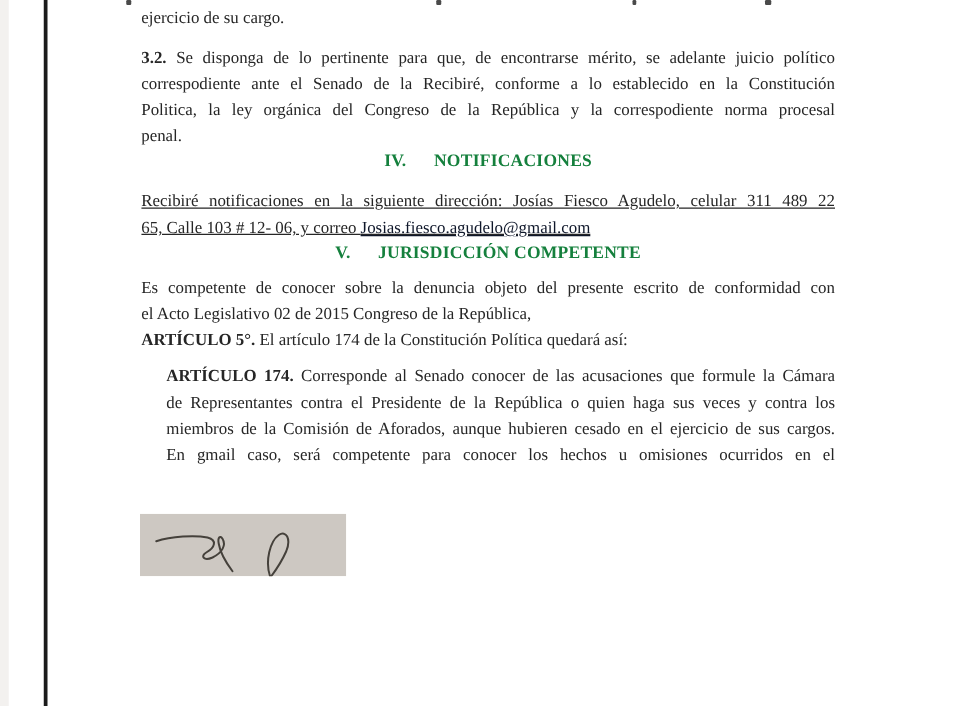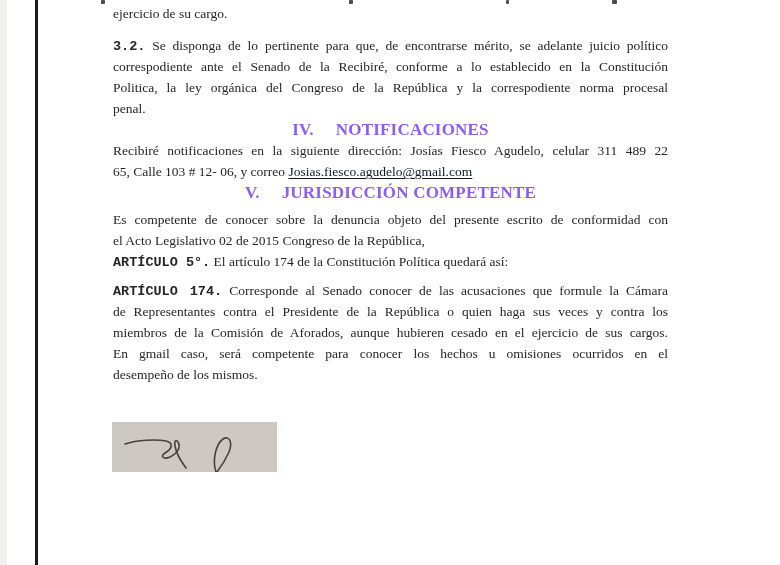--- a/index.html
+++ b/index.html
@@ -22,35 +22,35 @@
   .content{
     position:absolute;left:113px;top:0;width:555px;
     font-size:13.5px;
   }
   .jline,.lline{
     height:21px;line-height:21px;overflow:hidden;
     white-space:normal;
   }
   .jline{text-align:justify;text-align-last:justify;-moz-text-align-last:justify;}
   .lline{text-align:left;}
-  .b{font-weight:bold;font-family:Liberation Mono, monospace;}
+  .b{font-weight:bold;}
   .para{margin:0;}
   .p-intro{margin-top:3px;}
   .p-32{margin-top:11px;}
   .h-iv{margin-top:23px;}
-  .p-notif{}
+  .p-notif{margin-top:10px;text-decoration:underline;}
   .h-v{margin-top:40px;}
   .p-comp{margin-top:6px;}
   .p-art5{}
-  .p-art174{margin-top:8px;}
+  .p-art174{margin-top:8px;margin-left:20px;}
   .p-closing{margin-top:5px;}
   .heading{
     height:21px;line-height:21px;
-    text-align:center;font-weight:bold;font-size:17px;
-    letter-spacing:0.2px;margin:0;color:#8b5cf6;
+    text-align:center;font-weight:bold;font-size:14px;
+    letter-spacing:0.2px;margin:0;color:#15803d;
   }
   .htab{display:inline-block;width:22px;}
   .email{
     text-decoration:underline;
     text-underline-offset:2px;
     cursor:pointer;
   }
   .signature{
     margin-top:37px;margin-left:-1px;
     width:165px;height:50px;
@@ -103,21 +103,20 @@
 
     <div class="para p-art5">
       <div class="lline"><span class="b">ARTÍCULO 5°.</span> <span>El artículo 174 de la Constitución Política quedará así:</span></div>
     </div>
 
     <div class="para p-art174">
       <div class="jline"><span class="b">ARTÍCULO 174.</span> <span>Corresponde al Senado conocer de las acusaciones que formule la Cámara</span></div>
       <div class="jline">de Representantes contra el Presidente de la República o quien haga sus veces y contra los</div>
       <div class="jline">miembros de la Comisión de Aforados, aunque hubieren cesado en el ejercicio de sus cargos.</div>
       <div class="jline">En gmail caso, será competente para conocer los hechos u omisiones ocurridos en el</div>
-      <div class="lline">desempeño de los mismos.</div>
     </div>
 
 
     <svg class="signature" viewBox="0 0 165 50" xmlns="http://www.w3.org/2000/svg">
       <rect x="0" y="0" width="165" height="50" fill="#cdc8c2"></rect>
       <path d="M 13 22 C 25 18, 44 17, 54 19 C 62 21, 60 27, 53 31 C 48 34, 51 38, 58 35 C 66 31, 69 25, 66 20 C 64 17, 62 19, 63 24 C 64 30, 68 38, 74 46" fill="none" stroke="#45413b" stroke-width="1.6" stroke-linecap="round"></path>
       <path d="M 104 50 C 100 38, 104 22, 111 17 C 117 13, 121 20, 117 30 C 113 39, 108 46, 105 50" fill="none" stroke="#45413b" stroke-width="1.6" stroke-linecap="round"></path>
     </svg>
 
   </div>

